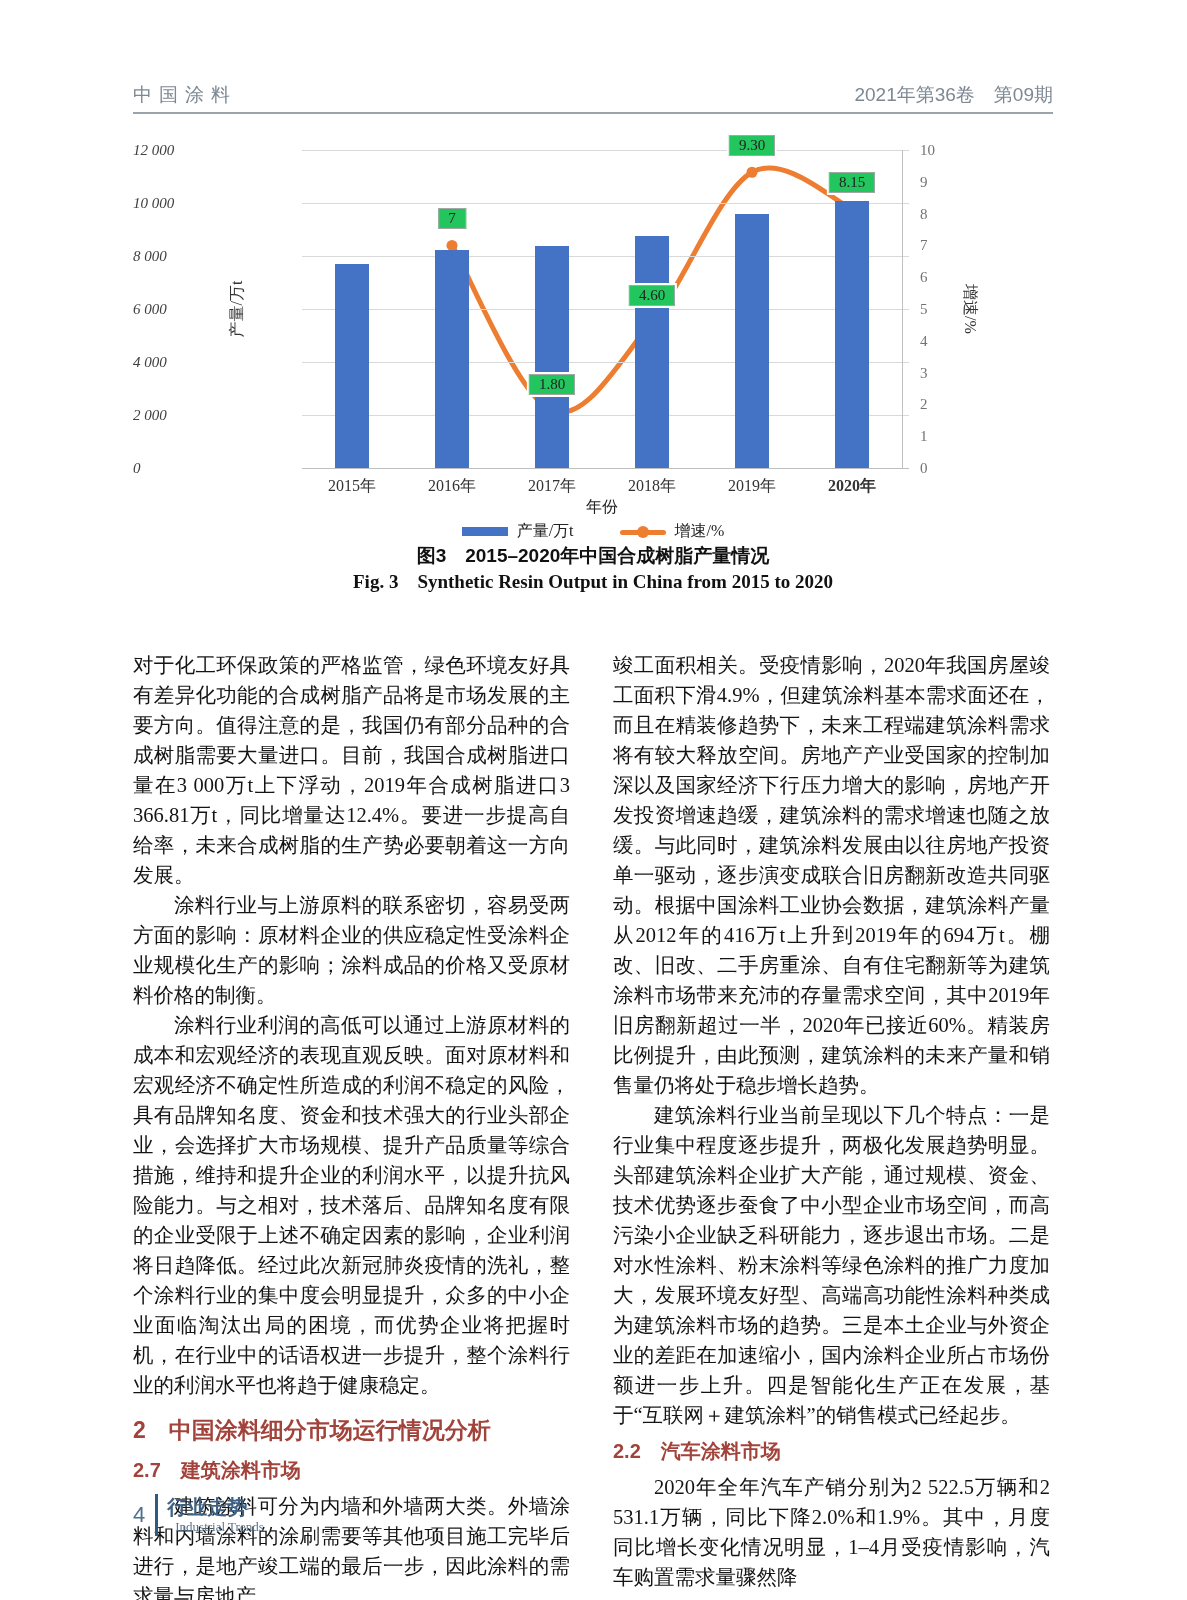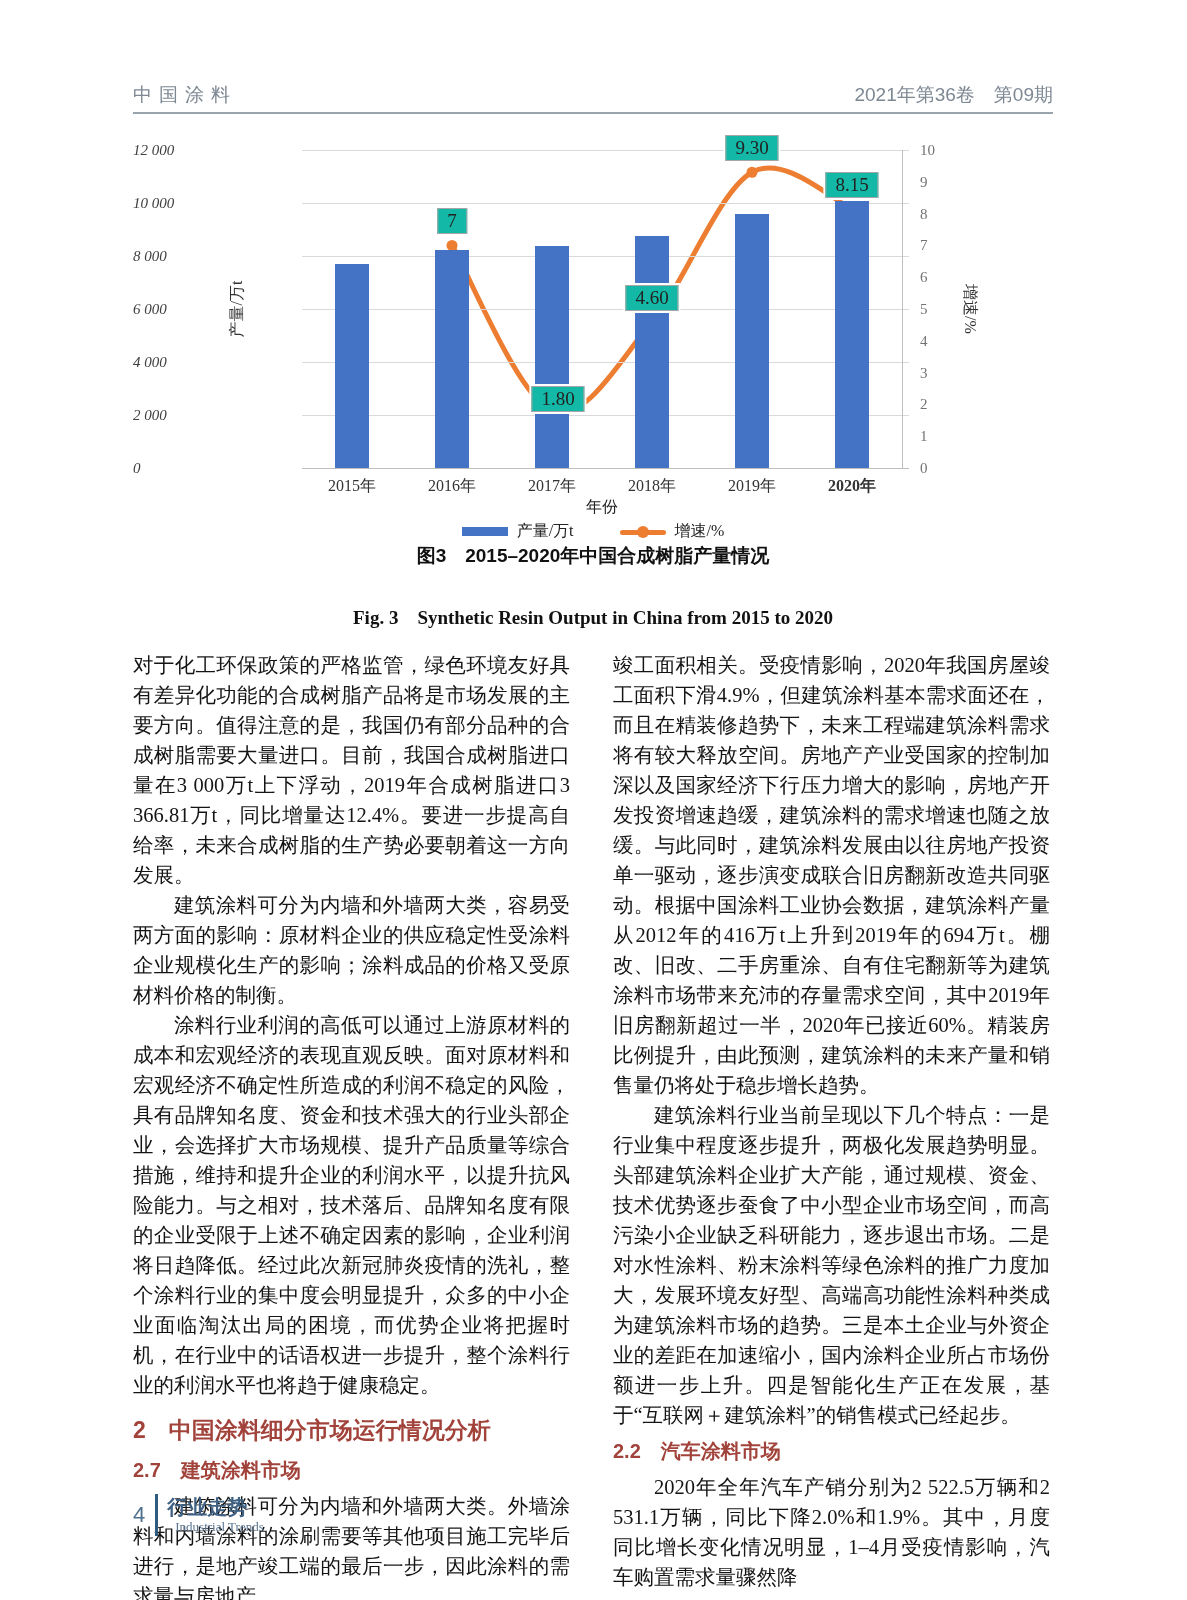--- a/index.html
+++ b/index.html
@@ -19,32 +19,32 @@
   .right-axis-line{position:absolute;left:600px;top:0;width:1px;height:318px;background:#bfbfbf;}
   .bar{position:absolute;bottom:0;width:34px;background:#4472c4;}
   .ytick{position:absolute;width:155px;text-align:left;font-size:15px;color:#404040;line-height:18px;font-style:italic;}
   .rtick{position:absolute;left:787px;width:40px;text-align:left;font-size:15px;color:#737373;line-height:18px;}
   .xtick{position:absolute;top:341px;transform:translateX(-50%);font-size:16px;color:#333;}
   .axis-title{position:absolute;font-size:16px;color:#333;white-space:nowrap;}
   .axis-title.left{left:104px;top:174px;transform:translate(-50%,-50%) rotate(-90deg);}
   .axis-title.right{left:836px;top:174px;transform:translate(-50%,-50%) rotate(90deg);}
   .x-axis-title{position:absolute;left:169px;top:362px;width:600px;text-align:center;font-size:16px;color:#222;}
   #lineSvg{position:absolute;left:0;top:0;overflow:visible;}
-  .pt-label{position:absolute;transform:translateX(-50%);background:#14b8a6;border:1px solid #a6a6a6;
-            padding:1px 9px;font-size:19px;color:#222;white-space:nowrap;box-shadow:0 0 0 2px #ffffff;}
+  .pt-label{position:absolute;transform:translateX(-50%);background:#22c55e;border:1px solid #a6a6a6;
+            padding:1px 9px;font-size:15px;color:#222;white-space:nowrap;box-shadow:0 0 0 2px #ffffff;}
   .legend{position:absolute;left:0;top:386px;width:920px;display:flex;justify-content:center;gap:46px;align-items:center;}
   .legend-item{display:flex;align-items:center;gap:9px;font-size:16px;color:#222;}
   .sw-bar{width:46px;height:9px;background:#4472c4;}
   .sw-line{position:relative;width:46px;height:12px;}
   .sw-line .ln{position:absolute;top:4px;left:0;width:46px;height:5px;background:#ed7d31;border-radius:3px;}
   .sw-line .dot{position:absolute;top:0;left:17px;width:12px;height:12px;border-radius:50%;background:#ed7d31;}
   .caption-cn{position:absolute;left:0;top:408px;width:920px;text-align:center;font-weight:bold;font-size:19px;
               font-family:"Liberation Sans","DejaVu Sans",sans-serif;color:#111;}
   .caption-en{position:absolute;left:0;top:434px;width:920px;text-align:center;font-weight:bold;font-size:19px;
-              font-family:"Liberation Serif","DejaVu Serif",serif;color:#111;margin-top:36px;}
+              font-family:"Liberation Serif","DejaVu Serif",serif;color:#111;}
   
   .columns{position:absolute;left:133px;top:650px;width:920px;display:flex;gap:43px;}
   .col{flex:0 0 437px;width:437px;}
   .col p{margin:0;font-size:20.5px;line-height:30px;text-align:justify;}
   .col p.indent{text-indent:2em;}
   .h2{font-family:"Liberation Sans","DejaVu Sans",sans-serif;font-weight:bold;font-size:23px;color:#a2433b;
       margin:15px 0 11px 0;line-height:30px;}
   .h3{font-family:"Liberation Sans","DejaVu Sans",sans-serif;font-weight:bold;font-size:20px;color:#a2433b;
       margin:7px 0 7px 0;line-height:28px;}
   
@@ -84,21 +84,21 @@
           <div class="gridline" style="top: 53px;"></div>
           <div class="gridline" style="top: 0px;"></div>
           <div class="right-axis-line"></div>
           <div class="bar" style="left: 33px; height: 204.05px; background: rgb(68, 114, 196);"></div>
           <div class="bar" style="left: 133px; height: 218.095px; background: rgb(68, 114, 196);"></div>
           <div class="bar" style="left: 233px; height: 222.07px; background: rgb(68, 114, 196);"></div>
           <div class="bar" style="left: 333px; height: 232.14px; background: rgb(68, 114, 196);"></div>
           <div class="bar" style="left: 433px; height: 253.87px; background: rgb(68, 114, 196);"></div>
           <div class="bar" style="left: 533px; height: 266.59px; background: rgb(68, 114, 196);"></div>
           <div class="pt-label" style="left: 150px; top: 58.4px;">7</div>
-          <div class="pt-label" style="left: 250px; top: 236px; margin-left: 6px;">1.80</div>
+          <div class="pt-label" style="left: 250px; top: 224px;">1.80</div>
           <div class="pt-label" style="left: 350px; top: 134.72px;">4.60</div>
           <div class="pt-label" style="left: 450px; top: -14.74px;">9.30</div>
           <div class="pt-label" style="left: 550px; top: 21.83px;">8.15</div>
         </div>
       <div class="axis-title left">产量/万t</div>
       <div class="axis-title right">增速/%</div>
       <div class="x-axis-title">年份</div>
       <div class="legend" id="legend">
           <div class="legend-item">
             <div class="sw-bar"></div>
@@ -137,21 +137,21 @@
         <div class="xtick" style="left: 419px; text-align: right;">2017年</div>
         <div class="xtick" style="left: 519px;">2018年</div>
         <div class="xtick" style="left: 619px;">2019年</div>
         <div class="xtick" style="left: 719px; font-weight: bold;">2020年</div>
       </div>
   </section>
 
   <main class="columns">
     <div class="col" id="col-left">
         <p>对于化工环保政策的严格监管，绿色环境友好具有差异化功能的合成树脂产品将是市场发展的主要方向。值得注意的是，我国仍有部分品种的合成树脂需要大量进口。目前，我国合成树脂进口量在3 000万t上下浮动，2019年合成树脂进口3 366.81万t，同比增量达12.4%。要进一步提高自给率，未来合成树脂的生产势必要朝着这一方向发展。</p>
-        <p class="p indent">建筑涂料可分为内墙和外墙两大类，容易受两方面的影响：原材料企业的供应稳定性受涂料企业规模化生产的影响；涂料成品的价格又受原材料价格的制衡。</p>
+        <p class="p indent">涂料行业与上游原料的联系密切，容易受两方面的影响：原材料企业的供应稳定性受涂料企业规模化生产的影响；涂料成品的价格又受原材料价格的制衡。</p>
         <p class="p indent">涂料行业利润的高低可以通过上游原材料的成本和宏观经济的表现直观反映。面对原材料和宏观经济不确定性所造成的利润不稳定的风险，具有品牌知名度、资金和技术强大的行业头部企业，会选择扩大市场规模、提升产品质量等综合措施，维持和提升企业的利润水平，以提升抗风险能力。与之相对，技术落后、品牌知名度有限的企业受限于上述不确定因素的影响，企业利润将日趋降低。经过此次新冠肺炎疫情的洗礼，整个涂料行业的集中度会明显提升，众多的中小企业面临淘汰出局的困境，而优势企业将把握时机，在行业中的话语权进一步提升，整个涂料行业的利润水平也将趋于健康稳定。</p>
         <div class="h2">2　中国涂料细分市场运行情况分析</div>
         <div class="h3">2.7　建筑涂料市场</div>
         <p class="p indent">建筑涂料可分为内墙和外墙两大类。外墙涂料和内墙涂料的涂刷需要等其他项目施工完毕后进行，是地产竣工端的最后一步，因此涂料的需求量与房地产</p>
       </div>
     <div class="col" id="col-right">
         <p>竣工面积相关。受疫情影响，2020年我国房屋竣工面积下滑4.9%，但建筑涂料基本需求面还在，而且在精装修趋势下，未来工程端建筑涂料需求将有较大释放空间。房地产产业受国家的控制加深以及国家经济下行压力增大的影响，房地产开发投资增速趋缓，建筑涂料的需求增速也随之放缓。与此同时，建筑涂料发展由以往房地产投资单一驱动，逐步演变成联合旧房翻新改造共同驱动。根据中国涂料工业协会数据，建筑涂料产量从2012年的416万t上升到2019年的694万t。棚改、旧改、二手房重涂、自有住宅翻新等为建筑涂料市场带来充沛的存量需求空间，其中2019年旧房翻新超过一半，2020年已接近60%。精装房比例提升，由此预测，建筑涂料的未来产量和销售量仍将处于稳步增长趋势。</p>
         <p class="p indent">建筑涂料行业当前呈现以下几个特点：一是行业集中程度逐步提升，两极化发展趋势明显。头部建筑涂料企业扩大产能，通过规模、资金、技术优势逐步蚕食了中小型企业市场空间，而高污染小企业缺乏科研能力，逐步退出市场。二是对水性涂料、粉末涂料等绿色涂料的推广力度加大，发展环境友好型、高端高功能性涂料种类成为建筑涂料市场的趋势。三是本土企业与外资企业的差距在加速缩小，国内涂料企业所占市场份额进一步上升。四是智能化生产正在发展，基于“互联网＋建筑涂料”的销售模式已经起步。</p>
         <div class="h3">2.2　汽车涂料市场</div>
         <p class="p indent">2020年全年汽车产销分别为2 522.5万辆和2 531.1万辆，同比下降2.0%和1.9%。其中，月度同比增长变化情况明显，1–4月受疫情影响，汽车购置需求量骤然降</p>

